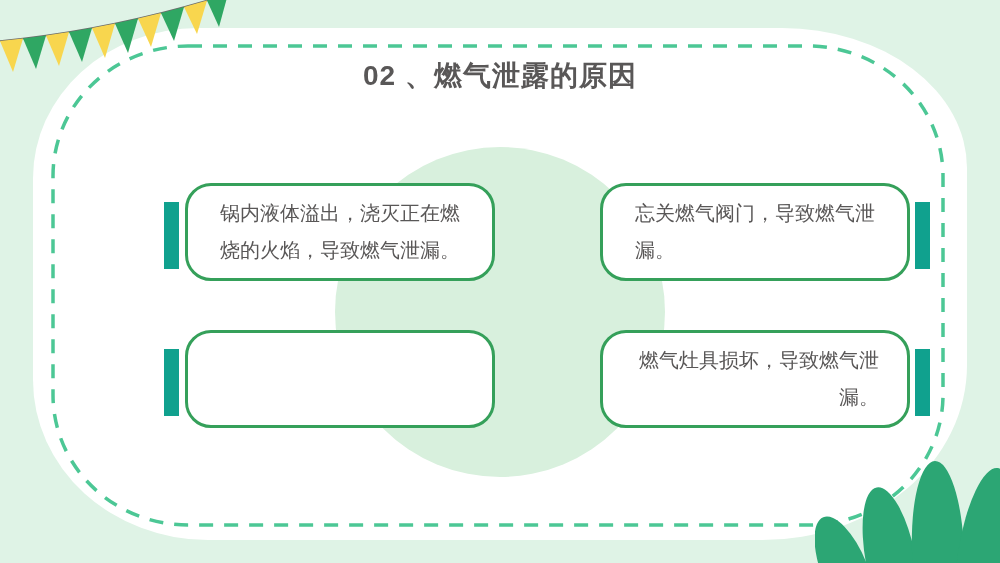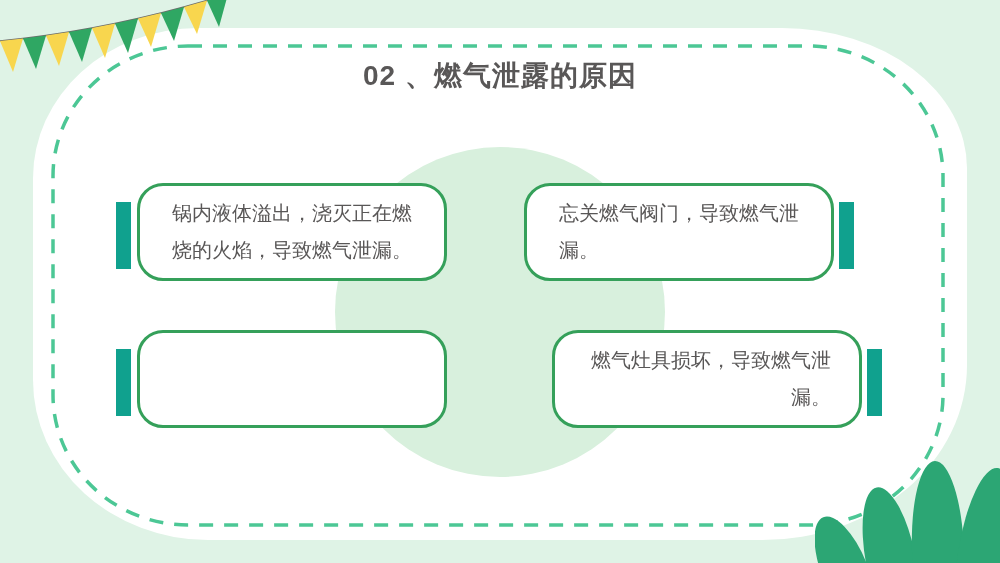--- a/index.html
+++ b/index.html
@@ -28,33 +28,33 @@
   }
 
   .title{
     position:absolute;left:0;top:57px;width:1000px;text-align:center;
     font-size:28px;font-weight:700;color:var(--text-dark);letter-spacing:1px;
   }
 
   .card{
     position:absolute;width:310px;height:98px;
     background:#fff;border:3px solid var(--card-border-green);border-radius:26px;
-    display:flex;align-items:center;
+    display:flex;align-items:center;margin-left:48px;
   }
   .card .txt{
     padding:6px 28px 6px 32px;font-size:20px;line-height:37px;color:var(--text-dark);
   }
   .accent-bar{
     position:absolute;top:16px;width:15px;height:67px;background:var(--accent-teal);
   }
   .accent-left{left:-24px;}
   .accent-right{right:-23px;}
 
   .card1{left:137px;top:183px;}
-  .card2{left:524px;top:183px;font-family:Liberation Serif, serif;}
+  .card2{left:552px;top:183px;font-family:Liberation Serif, serif;}
   .card3{left:137px;top:330px;}
   .card4{left:552px;top:330px;text-align:right;}
 
   .bunting{position:absolute;left:0;top:0;pointer-events:none;}
   .leaves{position:absolute;right:0;bottom:0;pointer-events:none;}
 </style>
 </head>
 <body>
 
 <div class="slide">

